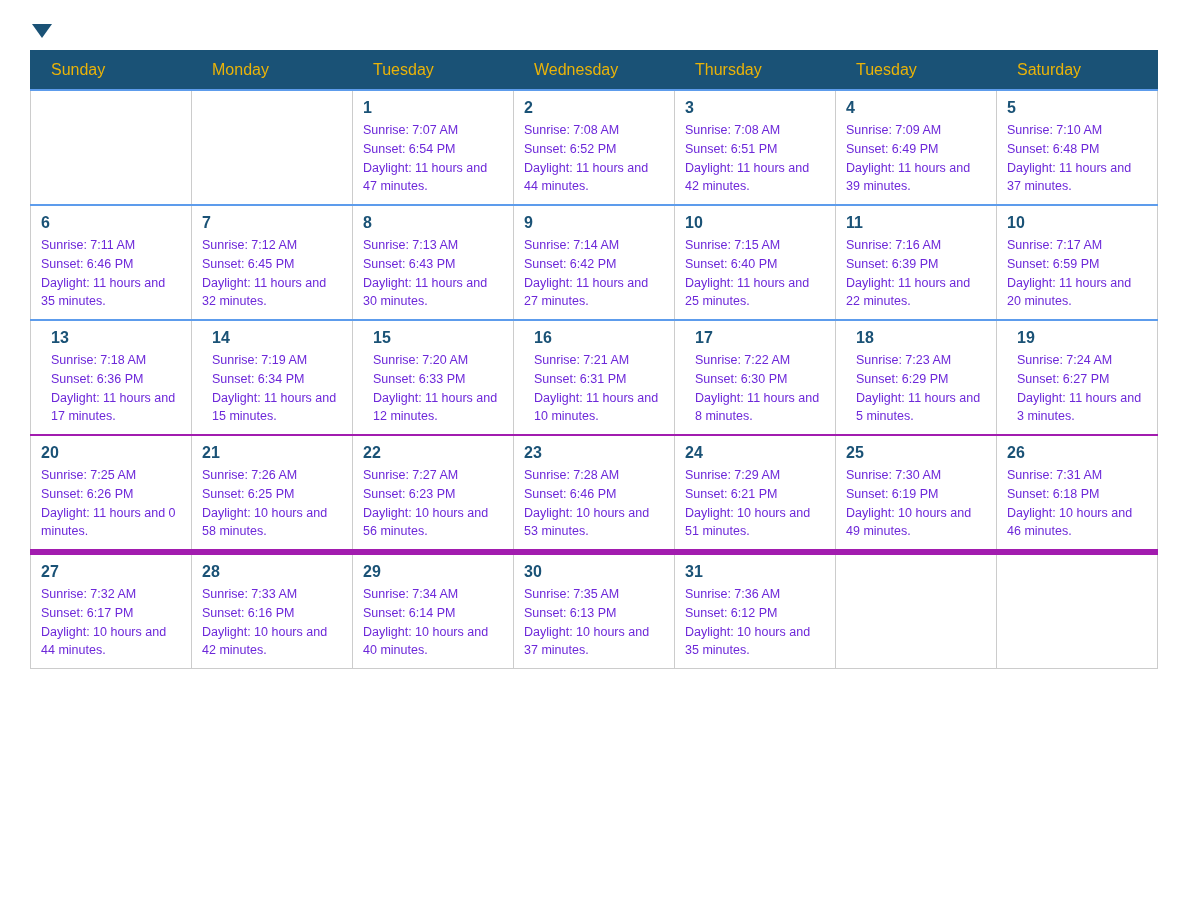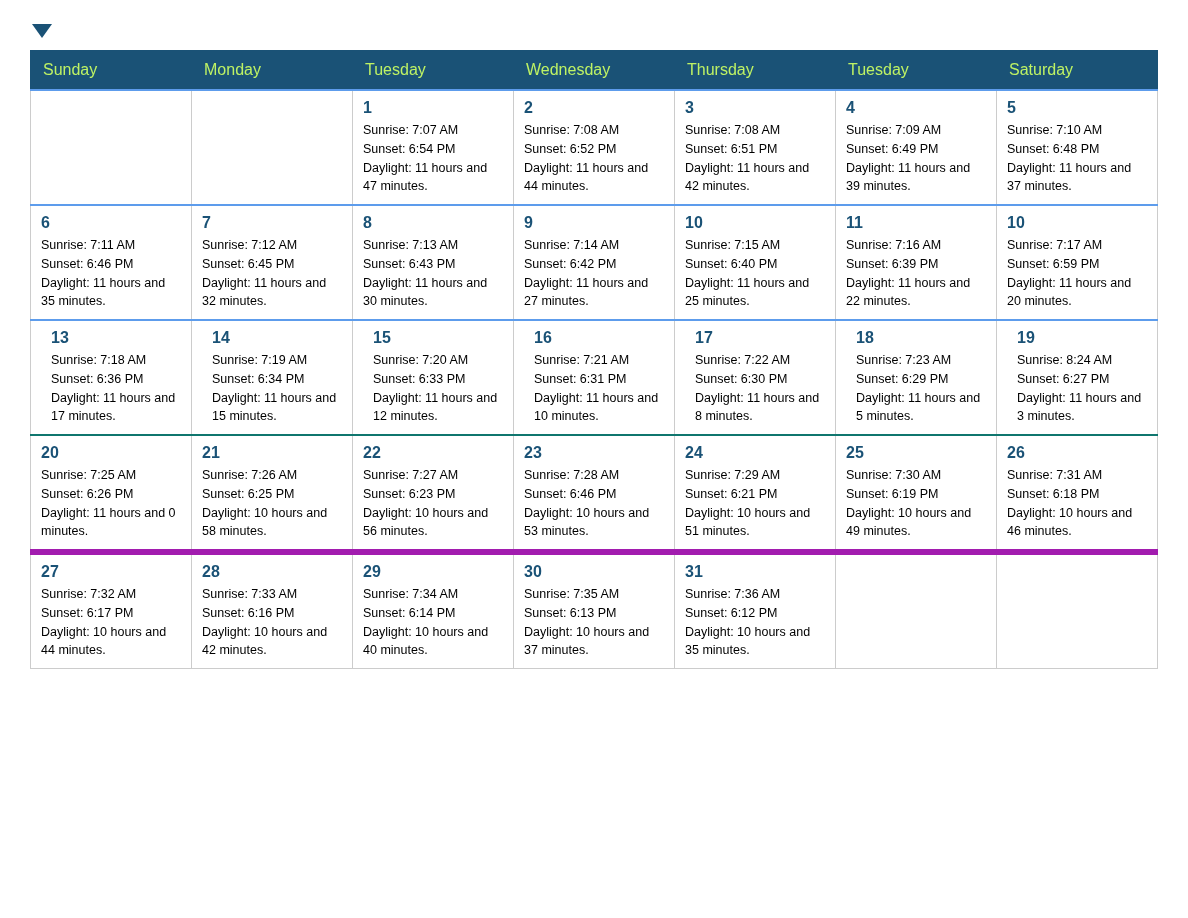--- a/index.html
+++ b/index.html
@@ -58,24 +58,24 @@
       color: #555;
       margin-top: 6px;
     }
     .calendar-table {
       width: 100%;
       border-collapse: collapse;
       margin-top: 10px;
     }
     .calendar-table thead tr th {
       background-color: #1a5276;
-      color: #bef264;
+      color: #eab308;
       font-size: 16px;
       font-weight: normal;
-      padding: 10px 12px;
+      padding: 10px 20px;
       text-align: left;
       border: 1px solid #1a5276;
     }
     .calendar-table tbody tr td {
       vertical-align: top;
       padding: 8px 10px;
       border: 1px solid #ccc;
       font-size: 13px;
       color: #222;
       min-height: 90px;
@@ -83,35 +83,35 @@
     }
     .day-number {
       font-size: 16px;
       font-weight: bold;
       color: #1a5276;
       display: block;
       margin-bottom: 4px;
     }
     .day-info {
       font-size: 12.5px;
-      color: #000000;
+      color: #6d28d9;
       line-height: 1.5;
     }
     .empty-cell {
       background: #fff;
     }
     tbody tr td:first-child .day-number,
     tbody tr td .day-number {
       color: #1a5276;
     }
     
     .calendar-table tbody tr:nth-child(1) td { border-top: 2px solid #5d9cec; }
     .calendar-table tbody tr:nth-child(2) td { border-top: 2px solid #5d9cec; }
     .calendar-table tbody tr:nth-child(3) td { border-top: 2px solid #5d9cec; padding-left: 20px; }
-    .calendar-table tbody tr:nth-child(4) td { border-top: 2px solid #0f766e; }
+    .calendar-table tbody tr:nth-child(4) td { border-top: 2px solid #a21caf; }
     .calendar-table tbody tr:nth-child(5) td { border-top: 6px solid #a21caf; }
   </style>
 </head>
 <body>
 
 <div class="header">
   <div class="logo">
     <div class="logo-text">
       <span class="logo-general"></span>
       <div class="logo-arrow"></div>
@@ -265,21 +265,21 @@
         </td>
         <td>
           <span class="day-number">18</span>
           <div class="day-info">Sunrise: 7:23 AM
 Sunset: 6:29 PM
 Daylight: 11 hours
 and 5 minutes.</div>
         </td>
         <td>
           <span class="day-number">19</span>
-          <div class="day-info">Sunrise: 8:24 AM
+          <div class="day-info">Sunrise: 7:24 AM
 Sunset: 6:27 PM
 Daylight: 11 hours
 and 3 minutes.</div>
         </td>
       </tr>
       <tr>
         <td>
           <span class="day-number">20</span>
           <div class="day-info">Sunrise: 7:25 AM
 Sunset: 6:26 PM

